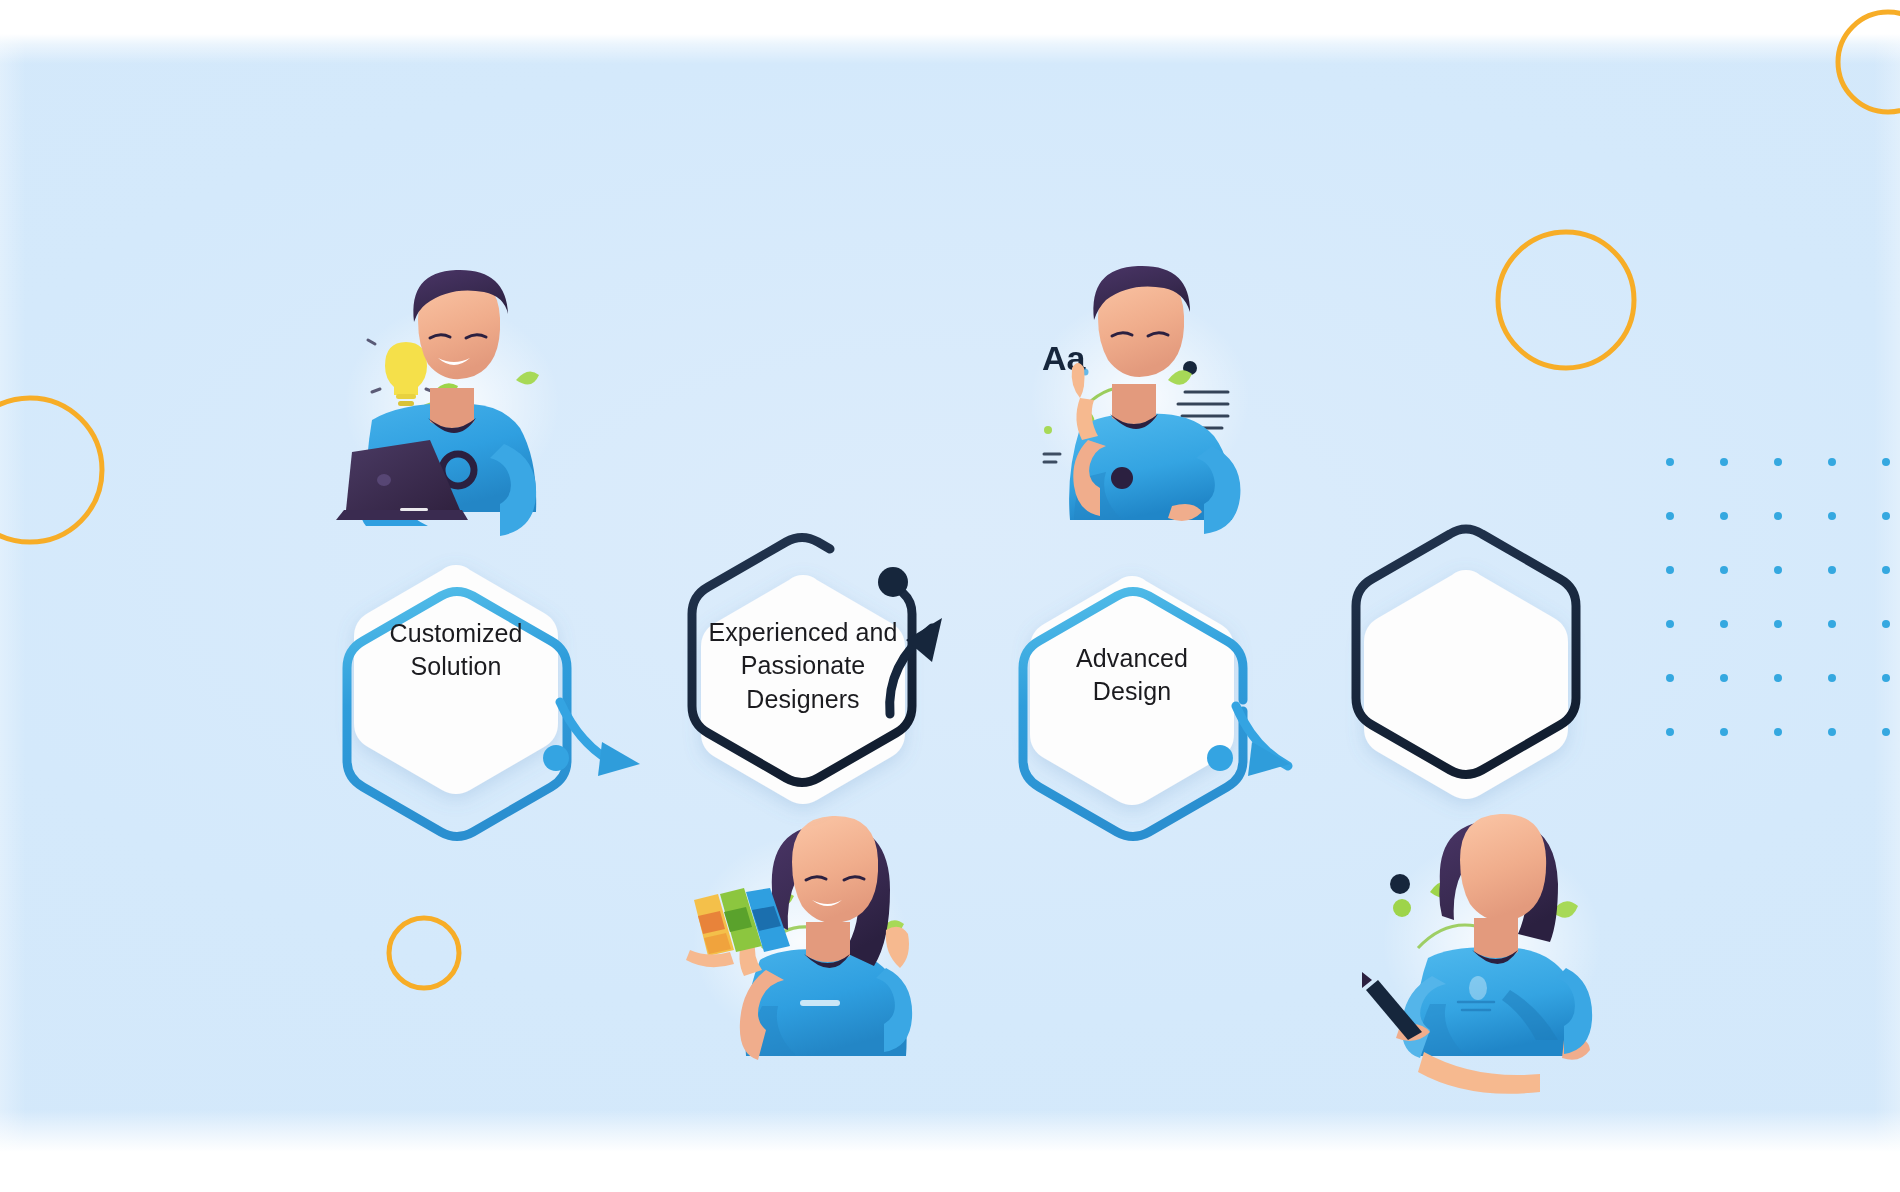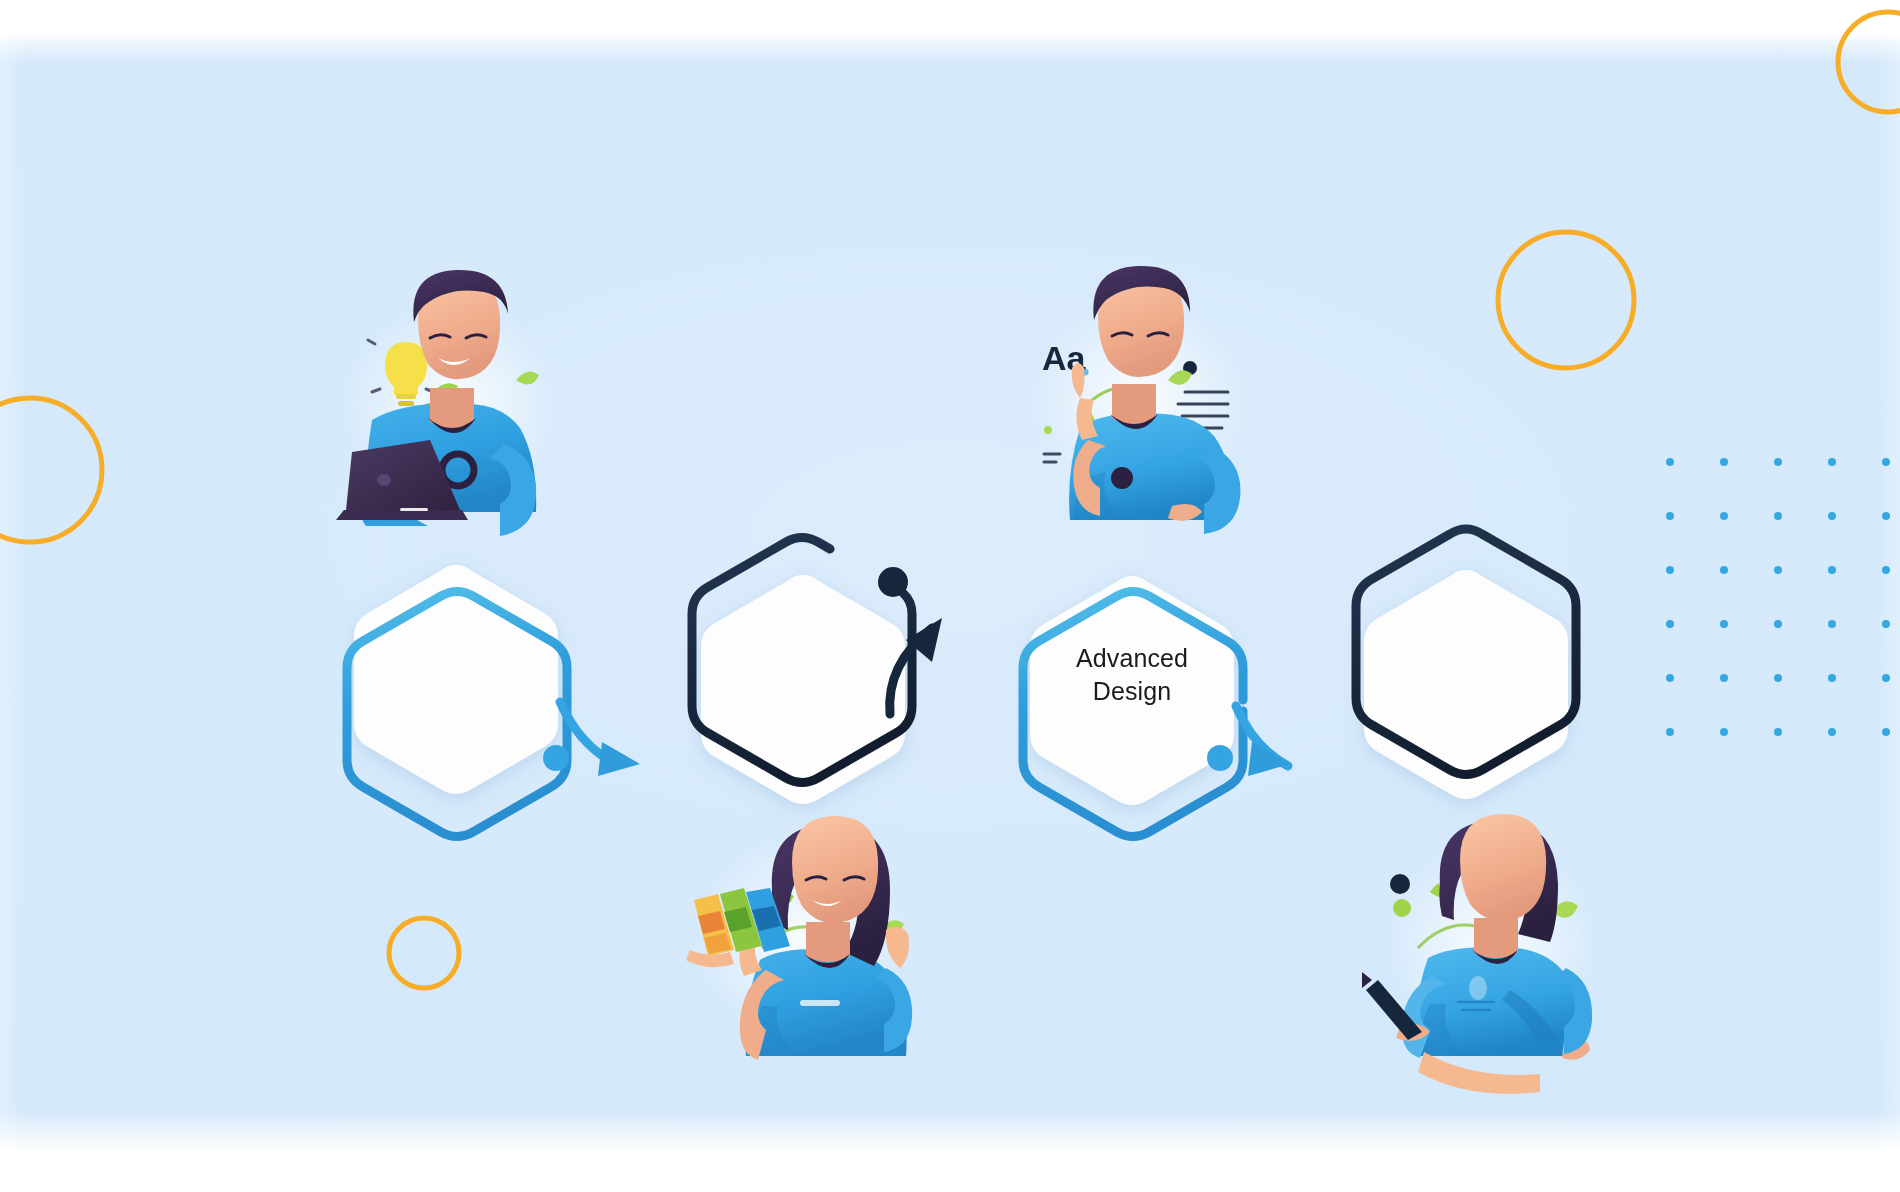--- a/index.html
+++ b/index.html
@@ -349,15 +349,20 @@
       <circle cx="893" cy="582" r="15" fill="#16263c"></circle>
       <path d="M890 714 q-4 -50 42 -86" stroke="#16263c" stroke-width="9" fill="none" stroke-linecap="round"></path>
       <path d="M906 640 l36 -22 l-10 44 z" fill="#16263c"></path>
 
       <circle cx="1220" cy="758" r="13" fill="#34a4e2"></circle>
       <path d="M1236 706 q18 42 52 60" stroke="#34a4e2" stroke-width="9" fill="none" stroke-linecap="round"></path>
       <path d="M1252 742 l38 22 l-42 12 z" fill="#2f9ddb"></path>
     </g>
   </svg>
 
+  <div class="hex-label" style="left:336px; top:617px; width:240px;">Customized
+Solution</div>
+  <div class="hex-label" style="left:683px; top:616px; width:240px;">Experienced and
+Passionate
+Designers</div>
   <div class="hex-label" style="left:1012px; top:642px; width:240px;">Advanced
 Design</div>
 </div>
 
 </body></html>

